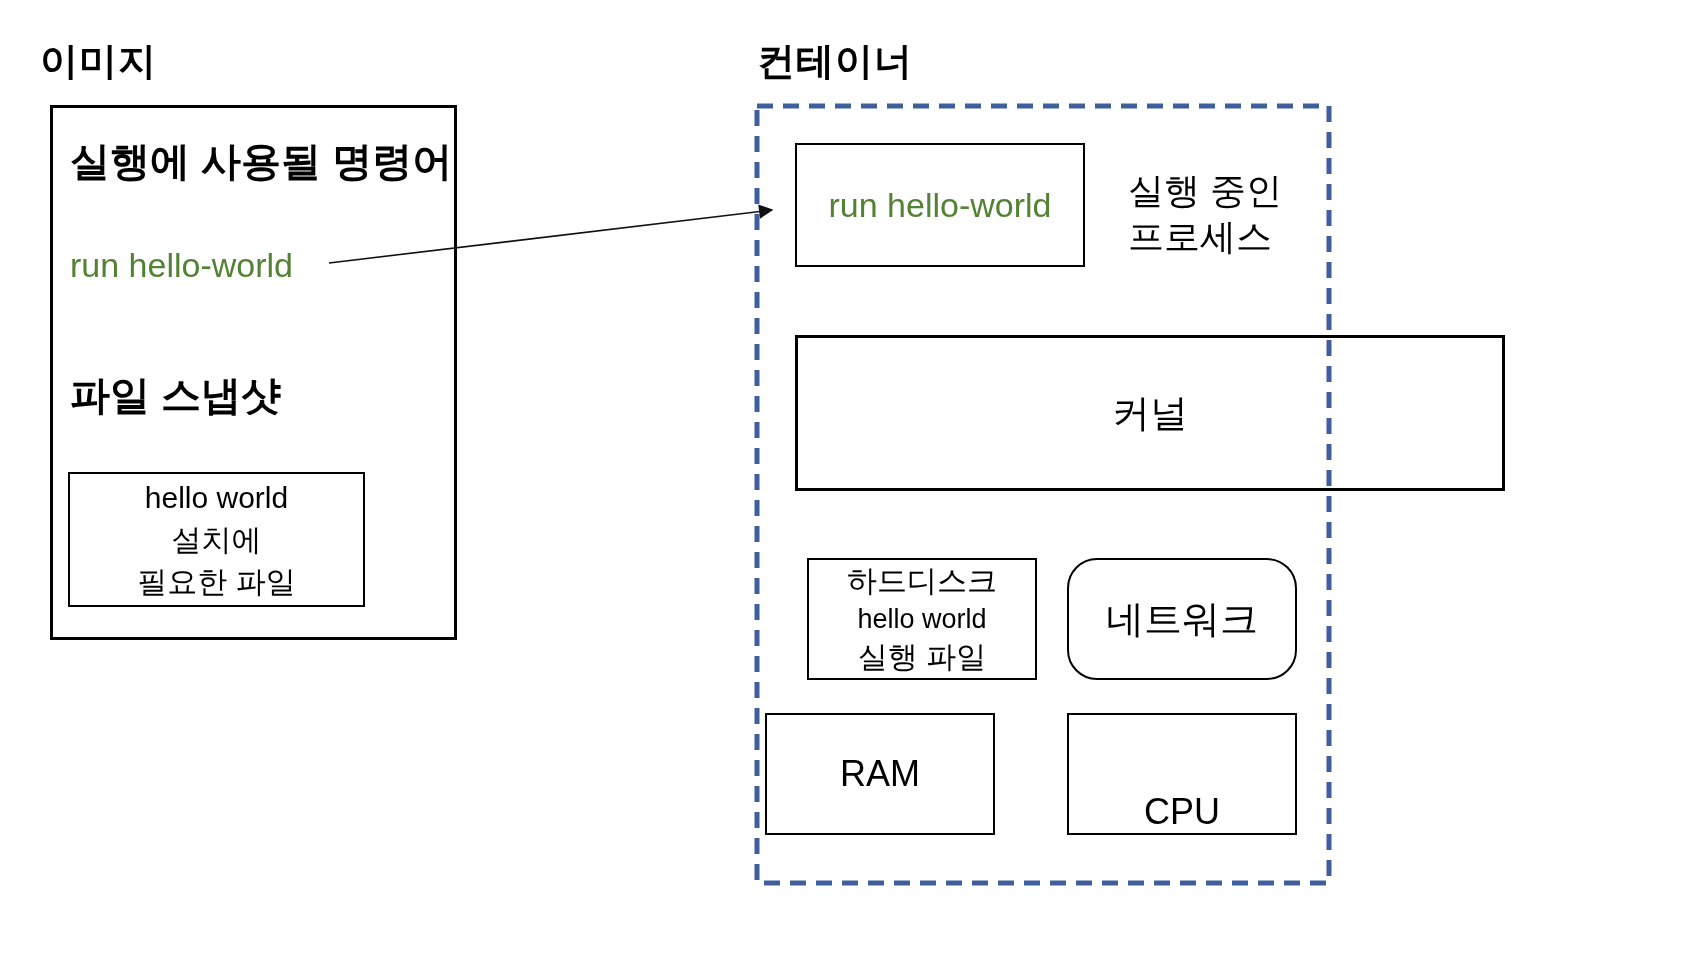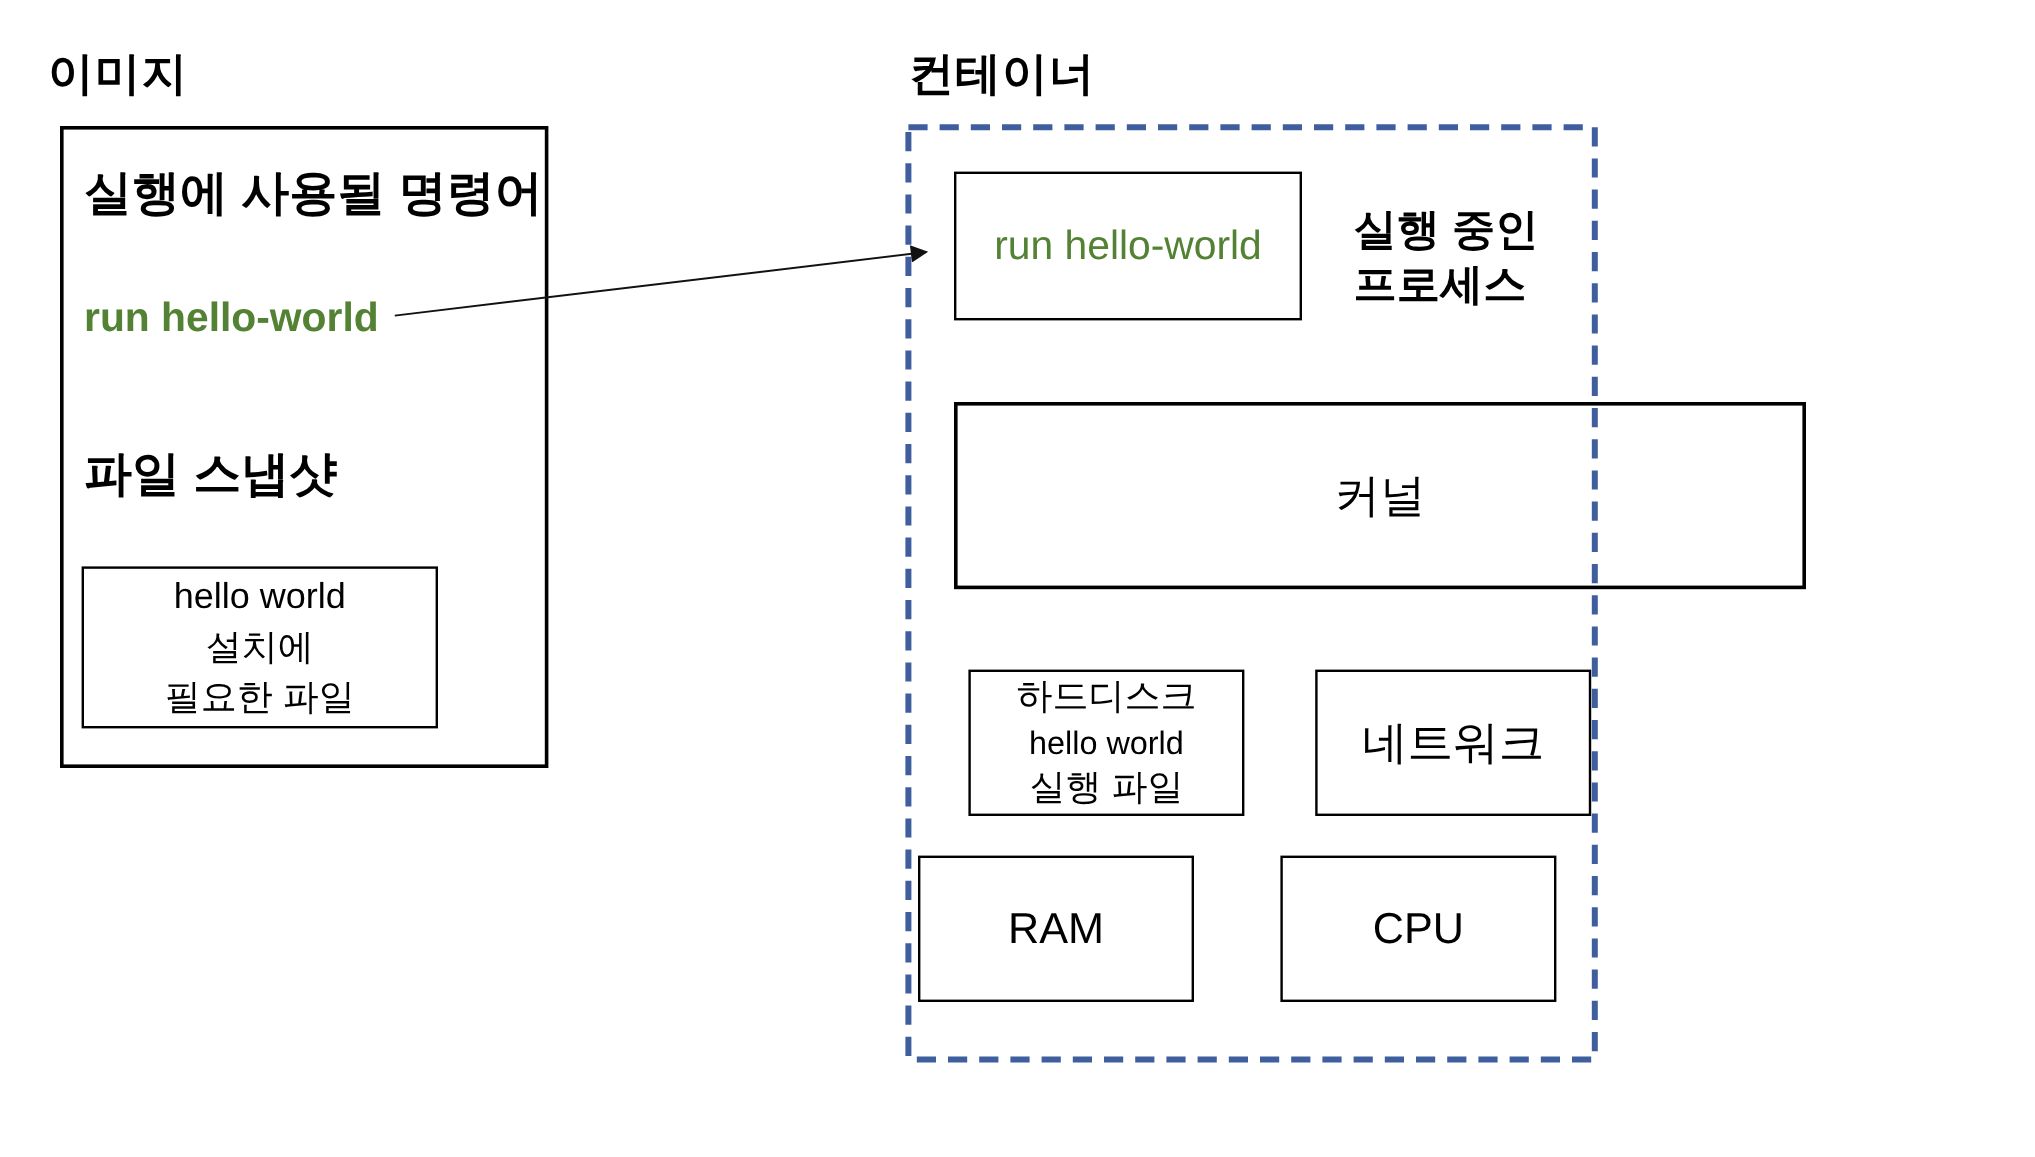--- a/index.html
+++ b/index.html
@@ -5,21 +5,21 @@
   html, body { margin: 0; padding: 0; background: #ffffff; }
   .canvas {
     position: relative;
     width: 1696px;
     height: 964px;
     background: #ffffff;
     font-family: "Liberation Sans", "DejaVu Sans", sans-serif;
     color: #000000;
     overflow: hidden;
   }
-  .abs { position: absolute; font-weight: bold; }
+  .abs { position: absolute; }
   .panel-title {
     font-weight: bold;
     font-size: 38px;
     text-align: left;
     letter-spacing: 1px;
     white-space: nowrap;
   }
   .outline-box {
     position: absolute;
     border: 3px solid #000000;
@@ -99,29 +99,29 @@
   <div class="outline-box center-flex" style="left:795px; top:335px; width:710px; height:156px;">
     <span class="kernel-text">커널</span>
   </div>
 
   <div class="outline-box col-flex" style="left:795px; top:558px; width:230px; height:122px; border-width:2.5px;margin-left:12px;">
     <span class="hd-line-kr">하드디스크</span>
     <span class="hd-line-en">hello world</span>
     <span class="hd-line-kr">실행 파일</span>
   </div>
 
-  <div class="outline-box center-flex" style="left:1096px; top:558px; width:230px; height:122px; border-width:2.5px;">
+  <div class="outline-box center-flex" style="left:1067px; top:558px; width:230px; height:122px; border-width:2.5px;border-radius:30px;">
     <span class="network-text">네트워크</span>
   </div>
 
   <div class="outline-box center-flex" style="left:765px; top:713px; width:230px; height:122px; border-width:2.5px;">
     <span class="latin-box-text">RAM</span>
   </div>
 
-  <div class="outline-box center-flex" style="left:1067px; top:713px; width:230px; height:122px; border-width:2.5px;">
+  <div class="outline-box center-flex" style="left:1067px; top:713px; width:230px; height:122px; border-width:2.5px;align-items:flex-end;">
     <span class="latin-box-text">CPU</span>
   </div>
 
   <svg class="overlay" viewBox="0 0 1696 964">
     <defs>
       <marker id="arrowhead" viewBox="0 0 10 10" refX="9" refY="5" markerWidth="13" markerHeight="9" orient="auto-start-reverse">
         <path d="M 0 0 L 10 5 L 0 10 z" fill="#111111"></path>
       </marker>
     </defs>
     <rect x="757" y="106" width="572" height="777" fill="none" stroke="#3F5E9D" stroke-width="5" stroke-dasharray="16 10"></rect>

